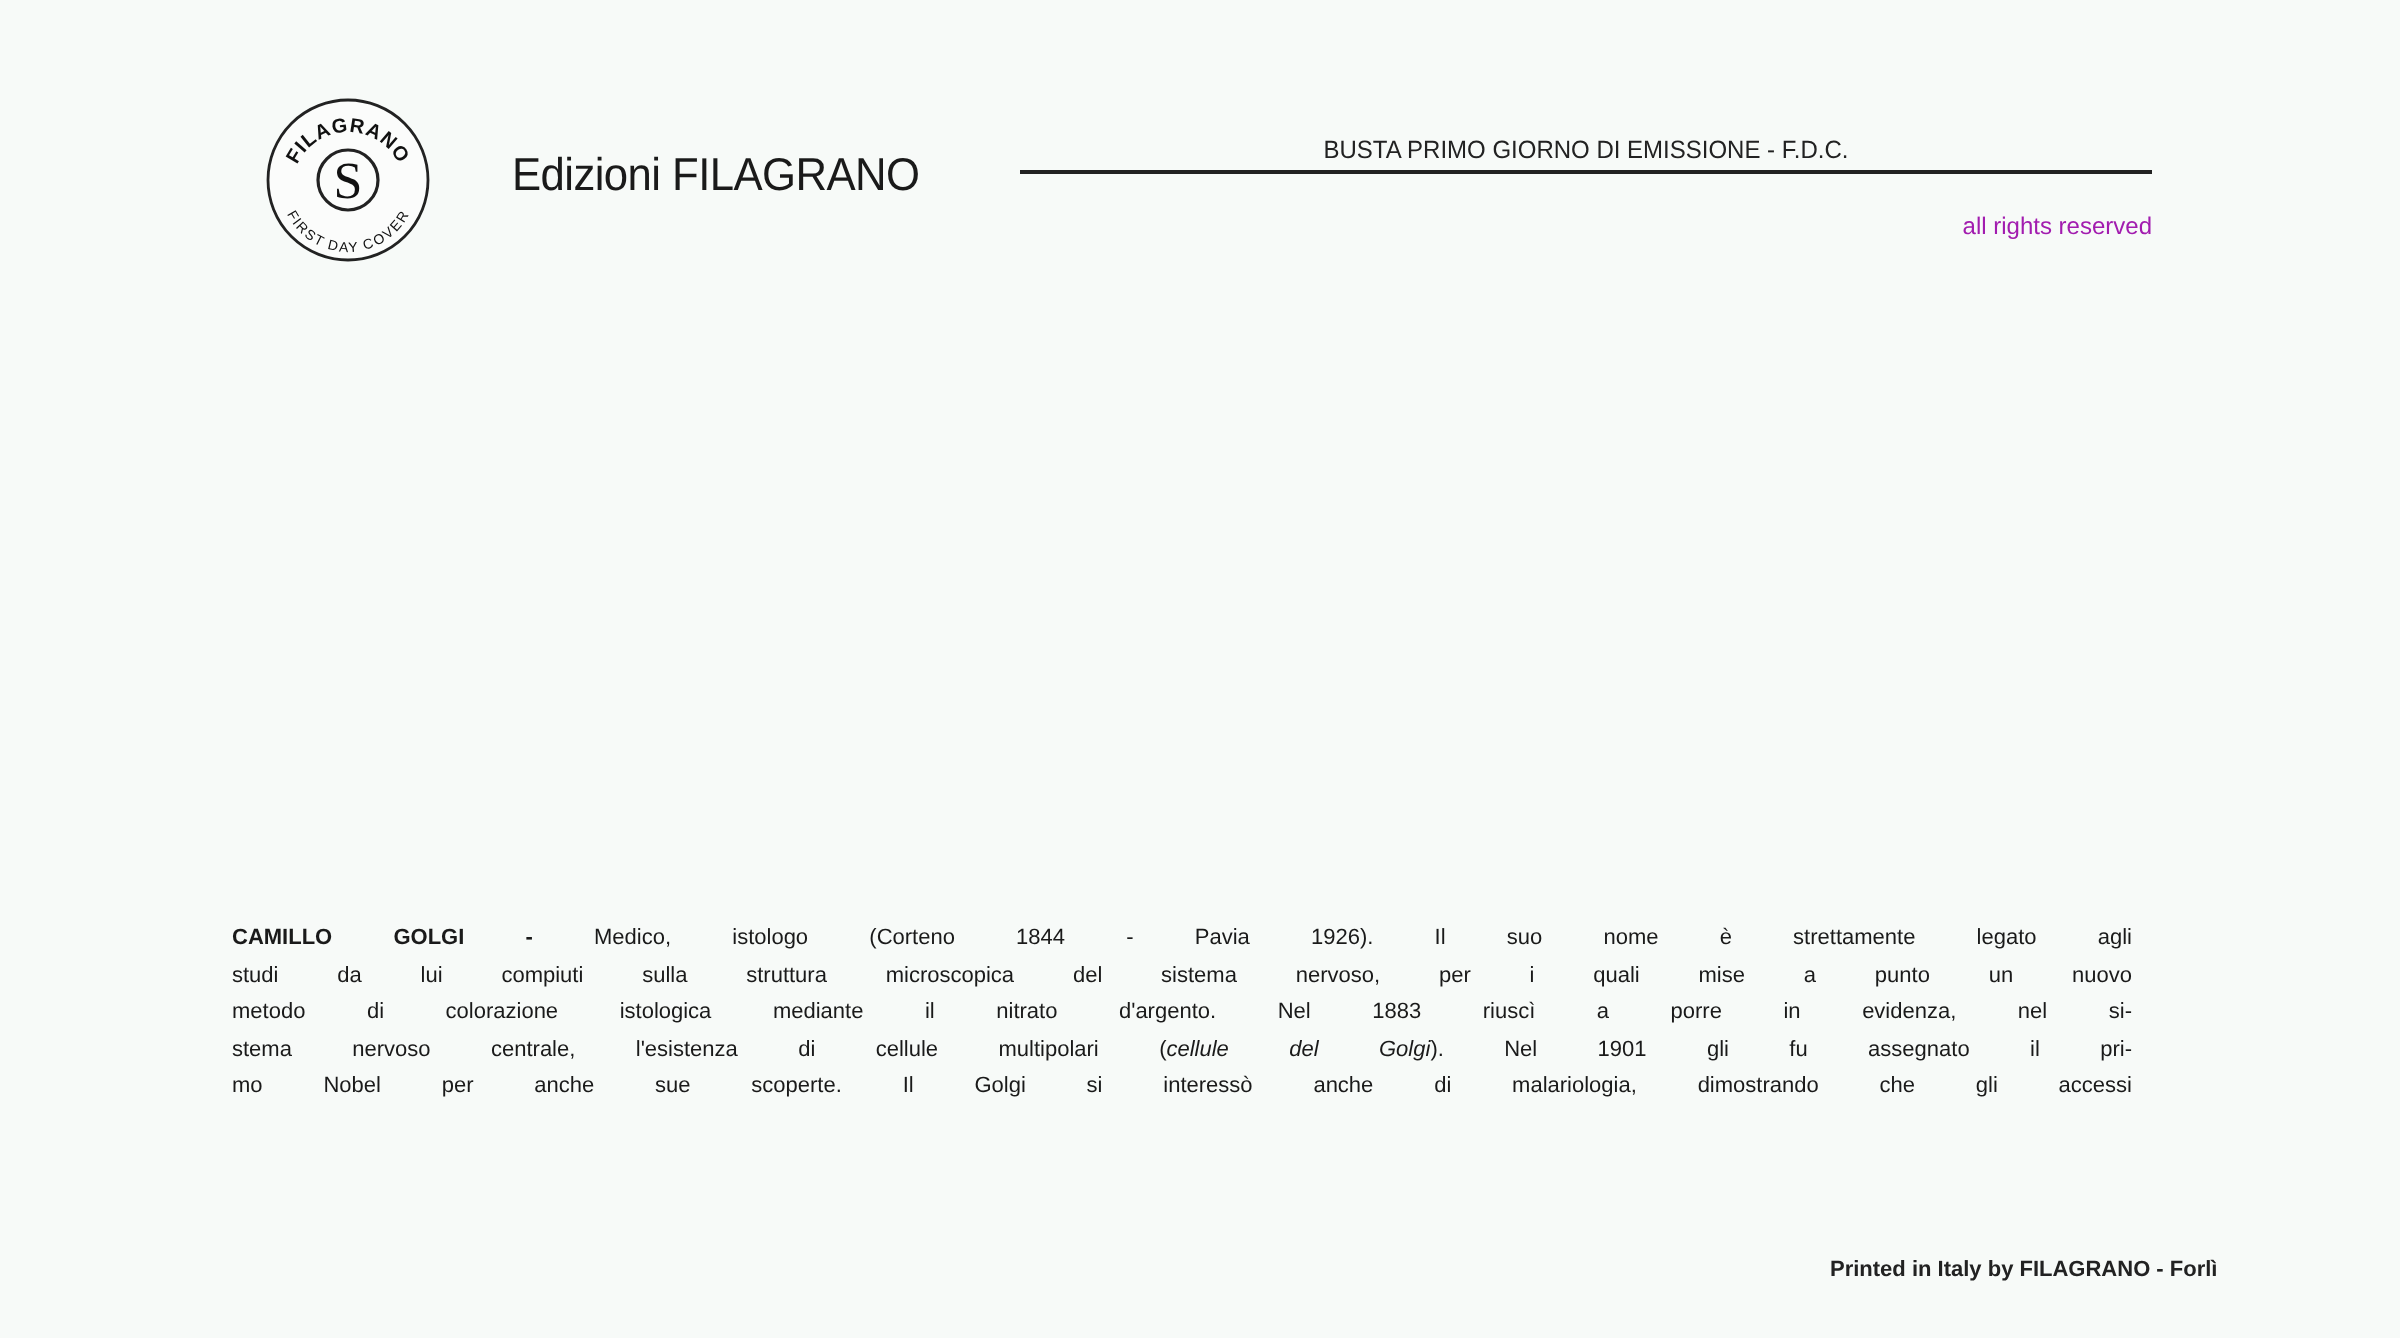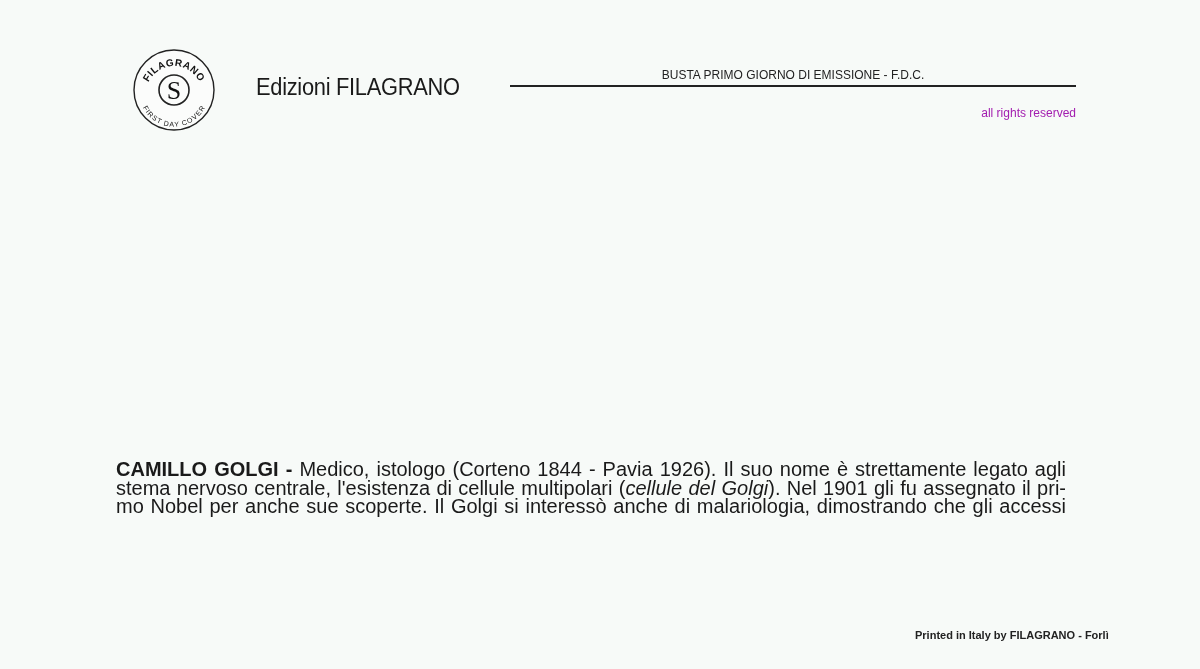--- a/index.html
+++ b/index.html
@@ -24,21 +24,21 @@
   }
   .rule {
     position:absolute; left:510px; width:566px; top:85px; height:1.5px; background:#222;
   }
   .rights {
     position:absolute; left:510px; width:566px; top:94px;
     text-align:right; font-size:12px; color:#a21caf;margin-top:12px;
   }
   .bio {
     position:absolute; left:116px; top:460px; width:950px;
-    font-size:20px; line-height:18.6px; color:#1a1a1a;
+    font-size:11px; line-height:18.6px; color:#1a1a1a;
     text-align:justify;
   }
   .bio-line { display:block; white-space:nowrap; text-align-last:justify; text-align:justify; }
   .bio-line.last { text-align-last:left; }
   .bio b { font-weight:bold; }
   .bio i { }
   .printed {
     position:absolute; left:915px; top:629px; font-size:11px; color:#222;font-weight:bold;
   }
 </style>
@@ -61,17 +61,19 @@
   </text>
 </svg>
 
 <div class="brand">Edizioni FILAGRANO</div>
 <div class="fdc-title">BUSTA PRIMO GIORNO DI EMISSIONE - F.D.C.</div>
 <div class="rule"></div>
 <div class="rights">all rights reserved</div>
 
 <div class="bio">
   <span class="bio-line"><b>CAMILLO GOLGI -</b><span> Medico, istologo (Corteno 1844 - Pavia 1926). Il suo nome è strettamente legato agli</span></span>
+  <span class="bio-line">studi da lui compiuti sulla struttura microscopica del sistema nervoso, per i quali mise a punto un nuovo</span>
+  <span class="bio-line">metodo di colorazione istologica mediante il nitrato d'argento. Nel 1883 riuscì a porre in evidenza, nel si-</span>
   <span class="bio-line"><span>stema nervoso centrale, l'esistenza di cellule multipolari (</span><i>cellule del Golgi</i><span>). Nel 1901 gli fu assegnato il pri-</span></span>
   <span class="bio-line">mo Nobel per anche sue scoperte. Il Golgi si interessò anche di malariologia, dimostrando che gli accessi</span>
 </div>
 
 <div class="printed">Printed in Italy by FILAGRANO - Forlì</div>
 
 </body></html>

